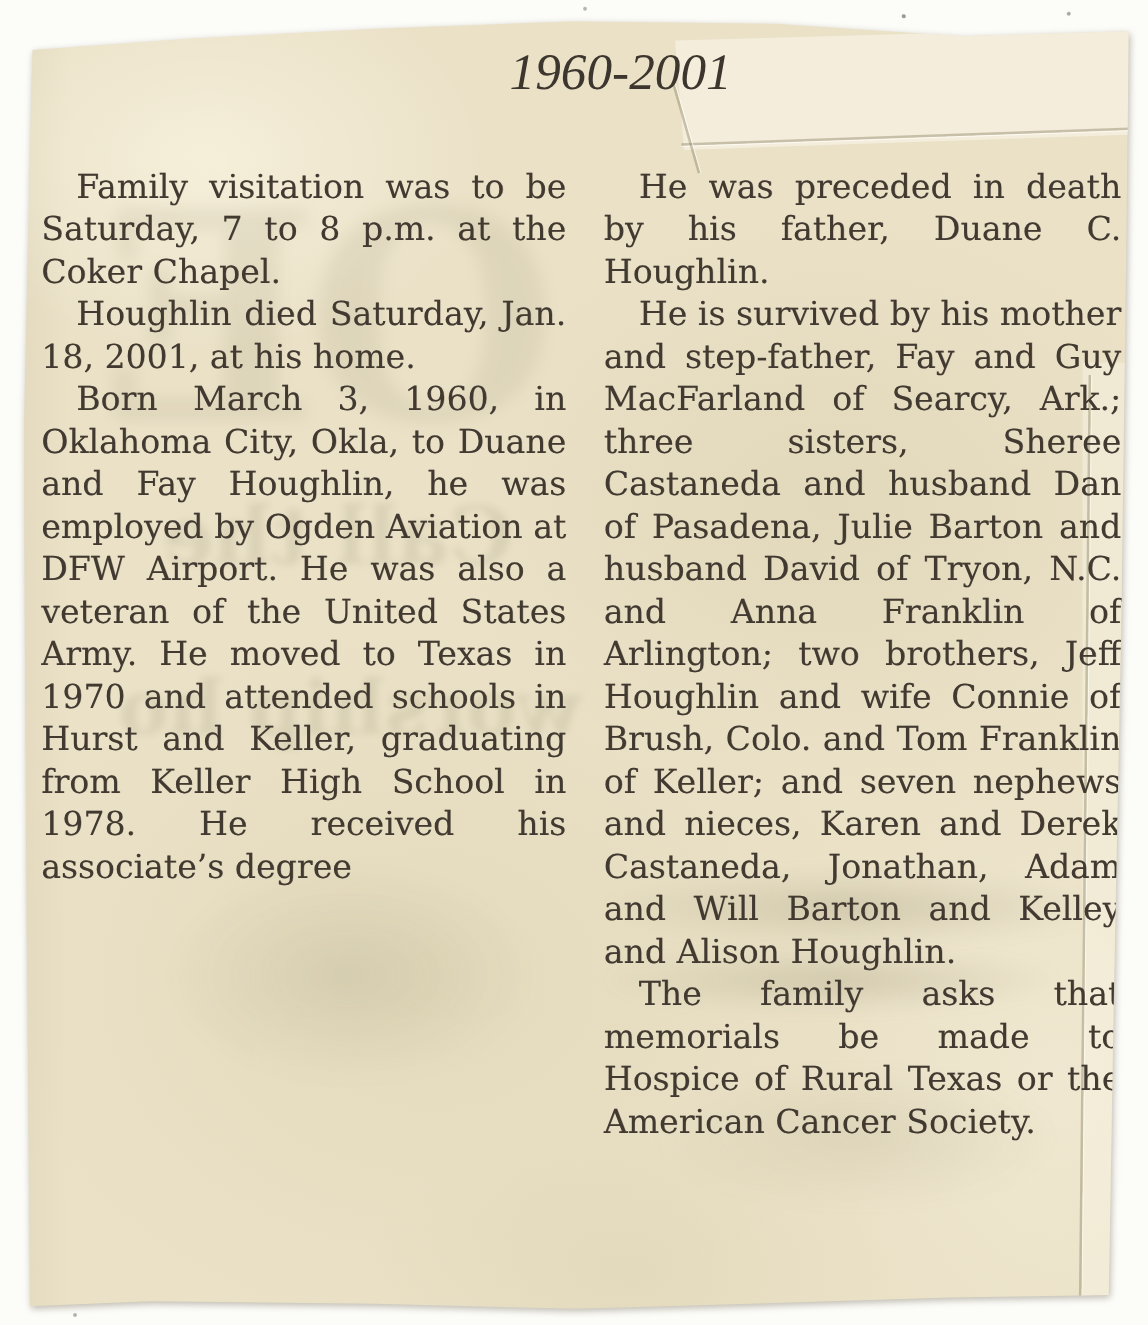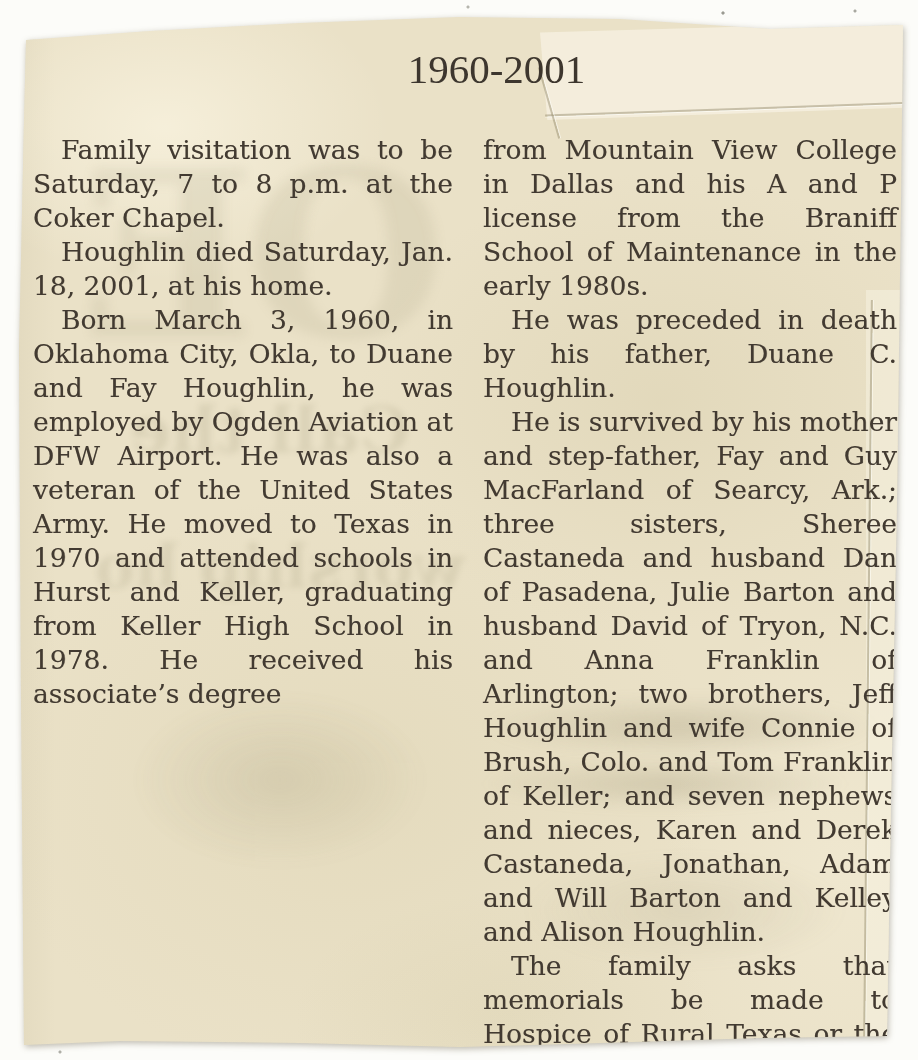--- a/index.html
+++ b/index.html
@@ -119,22 +119,23 @@
     font-weight: 700;
     font-size: 56px;
     line-height: 58px;
     letter-spacing: -1px;
     text-shadow: 0.4px 0.4px 0.6px rgba(53, 46, 39, 0.45);
   }
   .years {
     font-family: "Liberation Serif", serif;
     font-size: 41px;
     line-height: 42px;
-    margin-top: 12px;
+    margin-top: 0px;
     color: #3d362e;
+    font-style: italic;
   }
   .col {
     position: absolute;
     top: 133px;
     color: #423a31;
     font-size: 26.5px;
     line-height: 34px;
     text-shadow: 0.3px 0.3px 0.5px rgba(66, 58, 49, 0.35);
   }
   .col-left  { left: 33px;  width: 420px; }
@@ -171,21 +172,20 @@
         <div class="years">1960-2001</div>
       </div>
 
       <div class="col col-left">
         <p>Family visitation was to be Saturday, 7 to 8 p.m. at the Coker Chapel.</p>
         <p>Houghlin died Saturday, Jan. 18, 2001, at his home.</p>
         <p>Born March 3, 1960, in Oklahoma City, Okla, to Duane and Fay Houghlin, he was employed by Ogden Aviation at DFW Airport. He was also a veteran of the United States Army. He moved to Texas in 1970 and attended schools in Hurst and Keller, graduating from Keller High School in 1978. He received his associate’s degree</p>
       </div>
 
       <div class="col col-right">
-        <p class="cont">from Mountain View College in Dallas and his A and P license from the Braniff School of Maintenance in the early 1980s.</p>
         <p>He was preceded in death by his father, Duane C. Houghlin.</p>
         <p>He is survived by his mother and step-father, Fay and Guy MacFarland of Searcy, Ark.; three sisters, Sheree Castaneda and husband Dan of Pasadena, Julie Barton and husband David of Tryon, N.C. and Anna Franklin of Arlington; two brothers, Jeff Houghlin and wife Connie of Brush, Colo. and Tom Franklin of Keller; and seven nephews and nieces, Karen and Derek Castaneda, Jonathan, Adam and Will Barton and Kelley and Alison Houghlin.</p>
         <p>The family asks that memorials be made to Hospice of Rural Texas or the American Cancer Society.</p>
 
       </div>
 
     </div>
   </div>
 </div>
 

